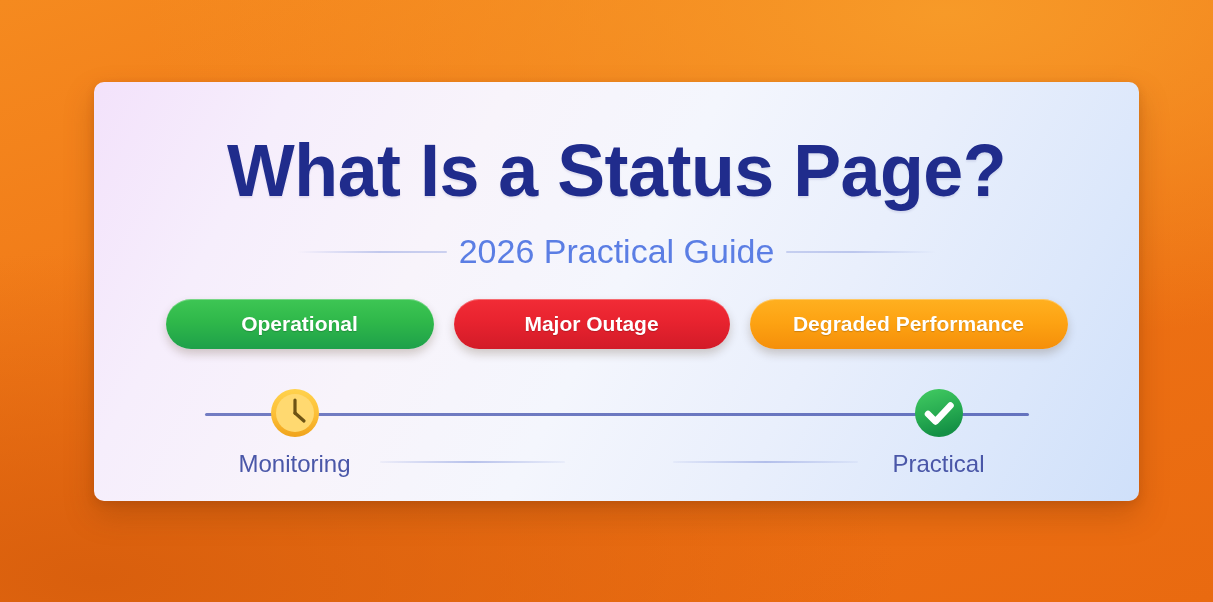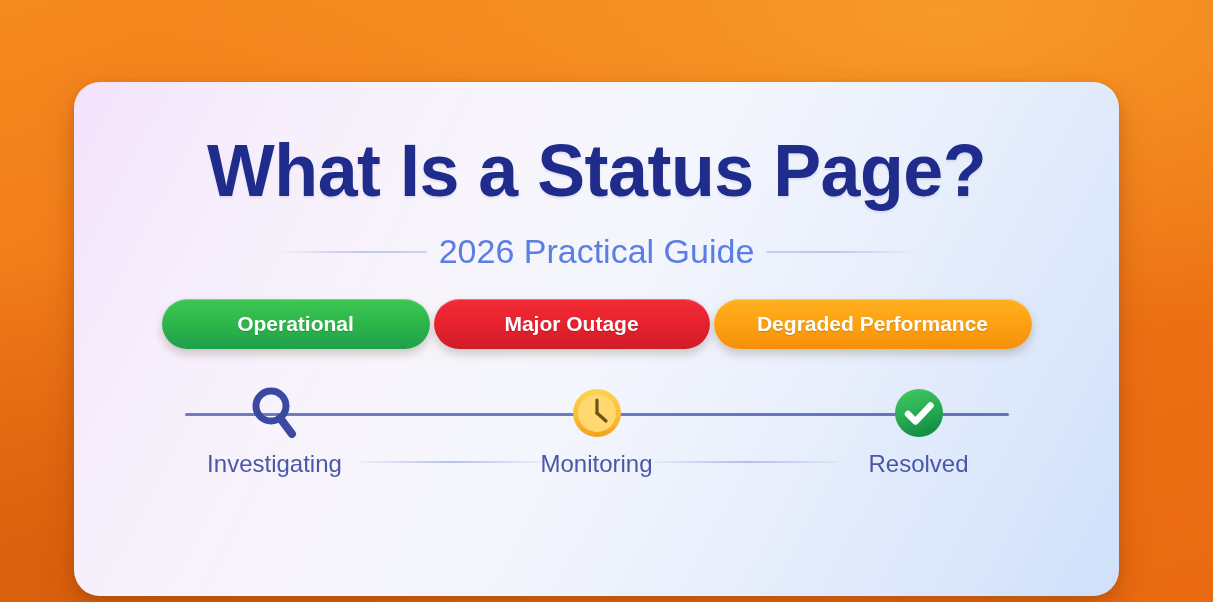--- a/index.html
+++ b/index.html
@@ -21,25 +21,25 @@
     height: 602px;
     background:
       radial-gradient(120% 100% at 78% 2%, #f79a28 0%, rgba(247,154,40,0) 55%),
       radial-gradient(110% 90% at 8% 96%, #d95f0d 0%, rgba(217,95,13,0) 60%),
       linear-gradient(160deg, #f58a1f 0%, #ef7315 48%, #e96a10 100%);
   }
 
   
   .card {
     position: absolute;
-    left: 74px;
+    left: 94px;
     top: 82px;
     width: 1045px;
-    height: 514px;
-    border-radius: 26px;
+    height: 419px;
+    border-radius: 10px;
     background:
       linear-gradient(118deg,
         #f3e2fb 0%,
         #f6eefc 16%,
         #f8f4fb 33%,
         #f4f6fd 50%,
         #e9effc 68%,
         #dbe7fb 86%,
         #cfe0fa 100%);
     box-shadow: 0 14px 30px rgba(120, 50, 8, 0.28),
@@ -91,21 +91,21 @@
     color: #5b7ee4;
     white-space: nowrap;
   }
 
   
   .pills {
     margin-top: 28px;
     display: flex;
     align-items: center;
     justify-content: center;
-    gap: 4px;
+    gap: 20px;
   }
   .pill {
     height: 50px;
     display: flex;
     align-items: center;
     justify-content: center;
     padding: 0 30px;
     border-radius: 26px;
     color: #ffffff;
     font-size: 21px;
@@ -200,29 +200,20 @@
       </div>
 
       <div class="timeline">
         <div class="track"></div>
 
         <div class="label-rule one"></div>
         <div class="label-rule two"></div>
 
         <div class="nodes">
 
-          <div class="node">
-            <div class="node-icon">
-              <svg width="56" height="58" viewBox="0 0 56 58" aria-hidden="true">
-                <circle cx="24" cy="22" r="15" fill="none" stroke="#3b4aa0" stroke-width="7"></circle>
-                <line x1="33" y1="34" x2="45" y2="50" stroke="#3b4aa0" stroke-width="8" stroke-linecap="round"></line>
-              </svg>
-            </div>
-            <div class="node-label">Investigating</div>
-          </div>
 
           <div class="node">
             <div class="node-icon">
               <svg width="52" height="52" viewBox="0 0 52 52" aria-hidden="true">
                 <defs>
                   <linearGradient id="clockg" x1="0" y1="0" x2="0" y2="1">
                     <stop offset="0%" stop-color="#ffd24d"></stop>
                     <stop offset="55%" stop-color="#fcbe35"></stop>
                     <stop offset="100%" stop-color="#f0a31c"></stop>
                   </linearGradient>
@@ -243,21 +234,21 @@
                   <linearGradient id="checkg" x1="0" y1="0" x2="0.3" y2="1">
                     <stop offset="0%" stop-color="#43cc62"></stop>
                     <stop offset="60%" stop-color="#27ab51"></stop>
                     <stop offset="100%" stop-color="#149045"></stop>
                   </linearGradient>
                 </defs>
                 <circle cx="26" cy="26" r="24" fill="url(#checkg)"></circle>
                 <path d="M15 27 L22.5 34.5 L37.5 18.5" fill="none" stroke="#ffffff" stroke-width="6.5" stroke-linecap="round" stroke-linejoin="round"></path>
               </svg>
             </div>
-            <div class="node-label">Resolved</div>
+            <div class="node-label">Practical</div>
           </div>
 
         </div>
       </div>
 
     </div>
   </div>
 </div>
 
 </body></html>

